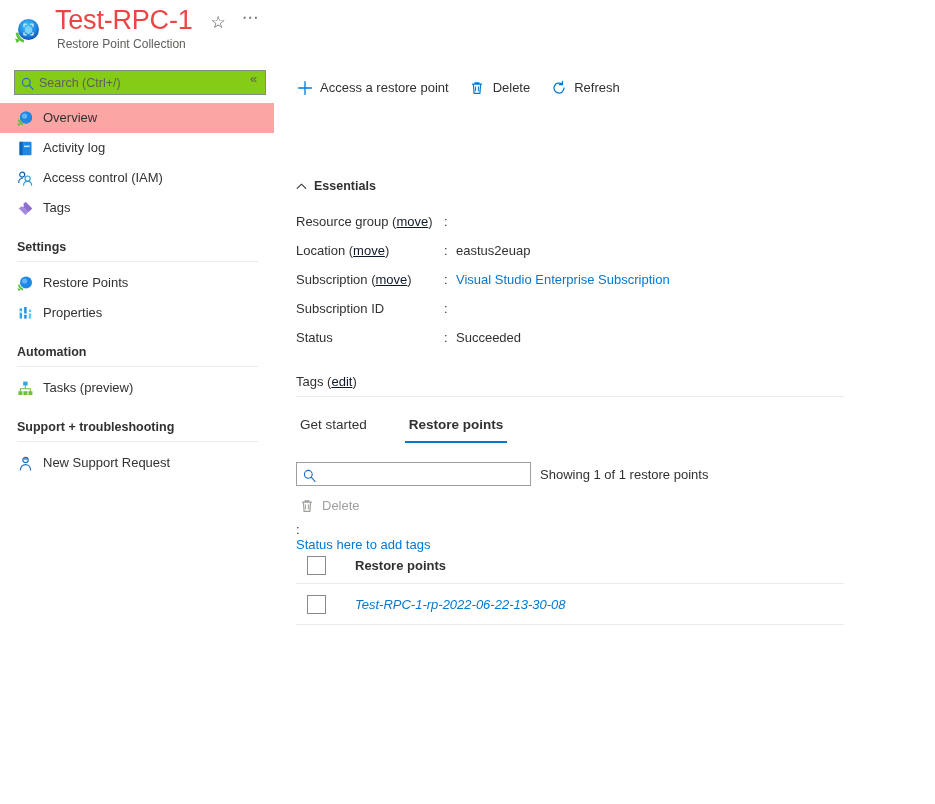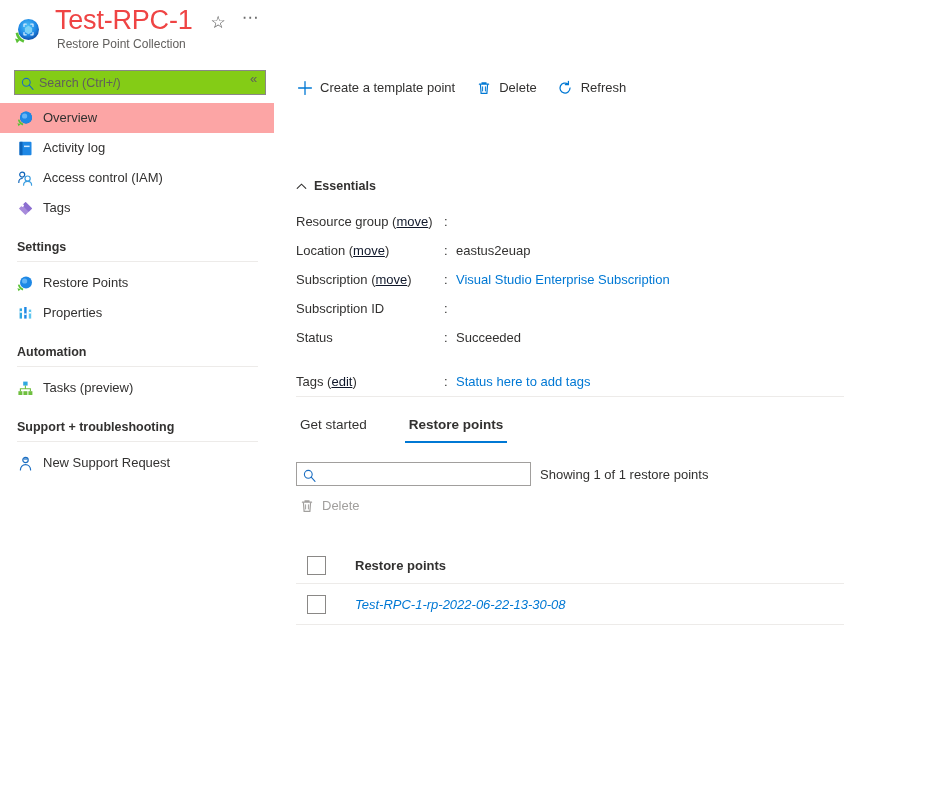--- a/index.html
+++ b/index.html
@@ -90,21 +90,21 @@
   .ess-sep { width: 12px; flex: 0 0 12px; color: #323130; }
   .ess-value { color: #323130; white-space: nowrap; }
   .ess-value.link { color: #0078d4; cursor: pointer; }
   .ess-value.blank { color: transparent; }
   a.inline-link {
     color: #0f172a; text-decoration: underline; cursor: pointer;
   }
 
   #tags-row {
     position: absolute; left: 6px; top: 312px; width: 548px; height: 28px;
-    display: flex; align-items: flex-start; font-size: 13px;
+    display: flex; align-items: flex-start; font-size: 13px; flex-direction: column;
   }
   #tags-divider {
     position: absolute; left: 6px; top: 334px; width: 548px; border-bottom: 1px solid #edebe9;
   }
 
   
   #tabs { position: absolute; left: 6px; top: 355px; display: flex; align-items: flex-end; }
   .tab {
     font-size: 13.5px; color: #323130; cursor: pointer; padding: 0 4px 9px 4px;
     margin-right: 34px; white-space: nowrap; border-bottom: 2px solid transparent;
@@ -306,21 +306,21 @@
 
 <div id="main">
 
   <div id="cmdbar">
     <div class="cmd">
       <span class="cico">
         <svg width="16" height="16" viewBox="0 0 16 16">
           <path d="M8 1.6v12.8M1.6 8h12.8" stroke="#0078d4" stroke-width="1.3" stroke-linecap="round"></path>
         </svg>
       </span>
-      <span>Create a template point</span>
+      <span>Access a restore point</span>
     </div>
     <div class="cmd">
       <span class="cico">
         <svg width="16" height="16" viewBox="0 0 16 16">
           <path d="M3.4 4.2h9.2M6.1 4.2V2.8h3.8v1.4" fill="none" stroke="#0078d4" stroke-width="1.2" stroke-linecap="round"></path>
           <path d="M4.4 4.2l0.7 9.2h5.8l0.7-9.2" fill="none" stroke="#0078d4" stroke-width="1.2"></path>
           <path d="M6.6 6.4v5M9.4 6.4v5" stroke="#0078d4" stroke-width="1"></path>
         </svg>
       </span>
       <span>Delete</span>

